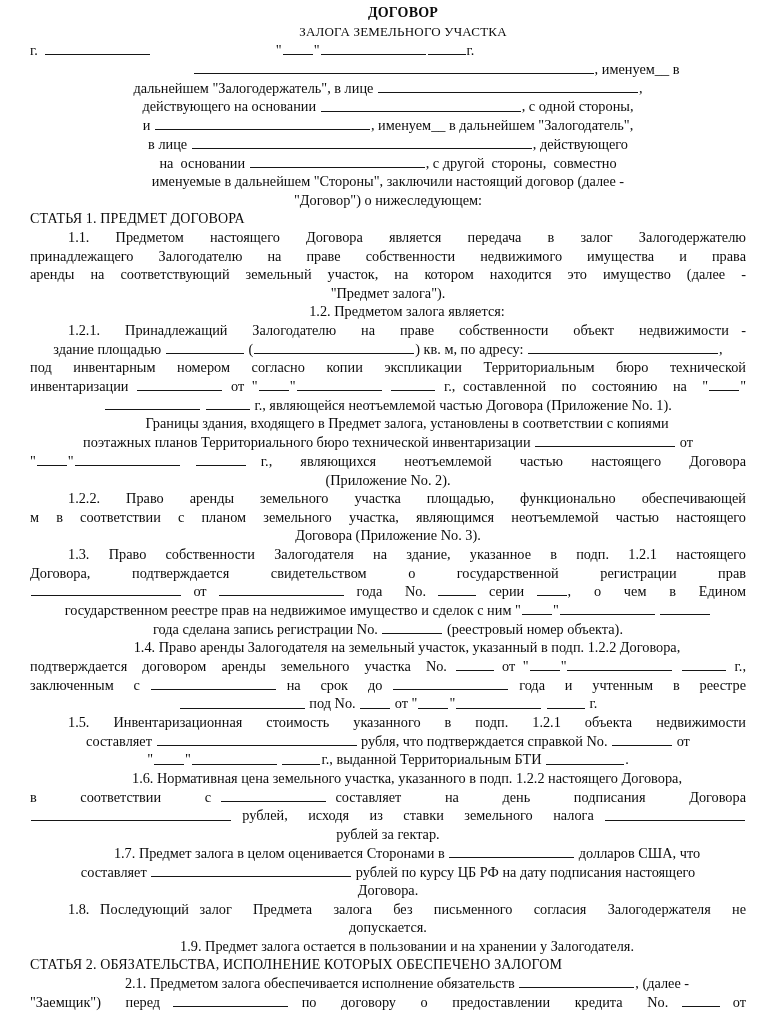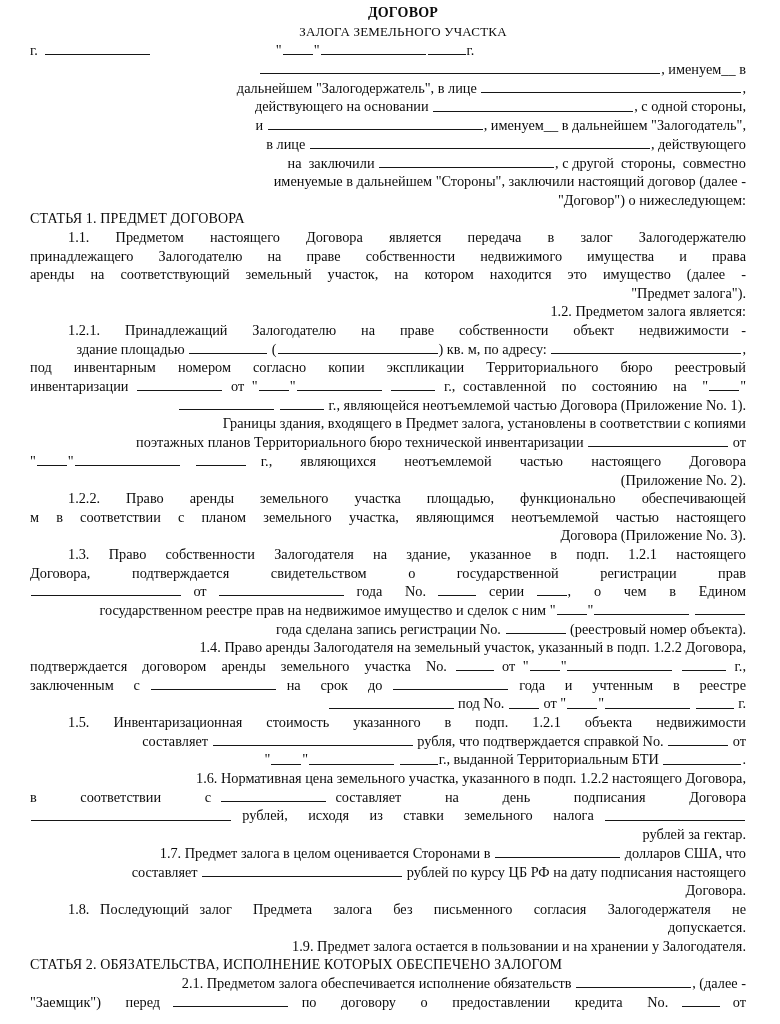--- a/index.html
+++ b/index.html
@@ -43,21 +43,21 @@
     margin: 0;
     padding-left: 30px;
   }
 
   
   .ln {
     font-size: 14.3px;
     line-height: 18.6px;
     margin: 0;
     white-space: pre-wrap;
-    text-align: right;
+    text-align: center;
   }
   .ln.just {
     text-align: justify;
     text-align-last: justify;
   }
 
   .article-head {
     font-size: 14px;
     line-height: 18.6px;
     margin: 0;
@@ -134,37 +134,37 @@
   <div class="ln"><span class="tab-lg"></span><span class="bl w400"></span><span>, именуем__ в</span></div>
 
   <div class="ln"><span>дальнейшем "Залогодержатель", в лице</span> <span class="bl w260"></span><span>,</span></div>
 
   <div class="ln"><span>действующего на основании</span> <span class="bl w200"></span><span>, с одной стороны,</span></div>
 
   <div class="ln"><span>и</span> <span class="bl w215"></span><span>, именуем__ в дальнейшем "Залогодатель",</span></div>
 
   <div class="ln"><span>в лице</span> <span class="bl w340"></span><span>, действующего</span></div>
 
-  <div class="ln"><span>на  заключили</span> <span class="bl w175"></span><span>, с другой  стороны,  совместно</span></div>
+  <div class="ln"><span>на  основании</span> <span class="bl w175"></span><span>, с другой  стороны,  совместно</span></div>
 
   <div class="ln">именуемые в дальнейшем "Стороны", заключили настоящий договор (далее -</div>
   <div class="ln">"Договор") о нижеследующем:</div>
 
   <div class="article-head">СТАТЬЯ 1. ПРЕДМЕТ ДОГОВОРА</div>
 
   <div class="ln just"><span class="tab"></span><span>1.1.  Предметом  настоящего  Договора  является  передача  в  залог  Залогодержателю</span></div>
   <div class="ln just">принадлежащего  Залогодателю  на  праве  собственности  недвижимого  имущества  и  права</div>
   <div class="ln just">аренды на соответствующий земельный участок, на котором находится это имущество (далее -</div>
   <div class="ln">"Предмет залога").</div>
 
   <div class="ln"><span class="tab"></span><span>1.2. Предметом залога является:</span></div>
 
   <div class="ln just"><span class="tab"></span><span>1.2.1.  Принадлежащий  Залогодателю  на  праве  собственности  объект  недвижимости -</span></div>
   <div class="ln"><span>здание площадью</span> <span class="bl w78"></span> <span>(</span><span class="bl w160"></span><span>) кв. м, по адресу:</span> <span class="bl w190"></span><span>,</span></div>
-  <div class="ln just">под инвентарным номером согласно копии экспликации Территориального бюро реестровый</div>
+  <div class="ln just">под инвентарным номером согласно копии экспликации Территориальным бюро технической</div>
   <div class="ln just"><span>инвентаризации</span> <span class="bl w85"></span> <span>от "</span><span class="bl w30"></span><span>"</span><span class="bl w85"></span> <span class="bl w44"></span> <span>г., составленной  по  состоянию  на  "</span><span class="bl w30"></span><span>"</span></div>
   <div class="ln"><span class="bl w95"></span> <span class="bl w44"></span> <span>г., являющейся неотъемлемой частью Договора (Приложение No. 1).</span></div>
 
   <div class="ln"><span class="tab"></span><span>Границы здания, входящего в Предмет залога, установлены в соответствии с копиями</span></div>
   <div class="ln"><span>поэтажных планов Территориального бюро технической инвентаризации</span> <span class="bl w140"></span> <span>от</span></div>
   <div class="ln just"><span>"</span><span class="bl w30"></span><span>"</span><span class="bl w105"></span> <span class="bl w50"></span> <span>г.,  являющихся  неотъемлемой  частью  настоящего  Договора</span></div>
   <div class="ln">(Приложение No. 2).</div>
 
   <div class="ln just"><span class="tab"></span><span>1.2.2.  Право  аренды  земельного  участка  площадью,  функционально  обеспечивающей</span></div>
   <div class="ln just">м в соответствии с планом земельного участка, являющимся неотъемлемой частью настоящего</div>

